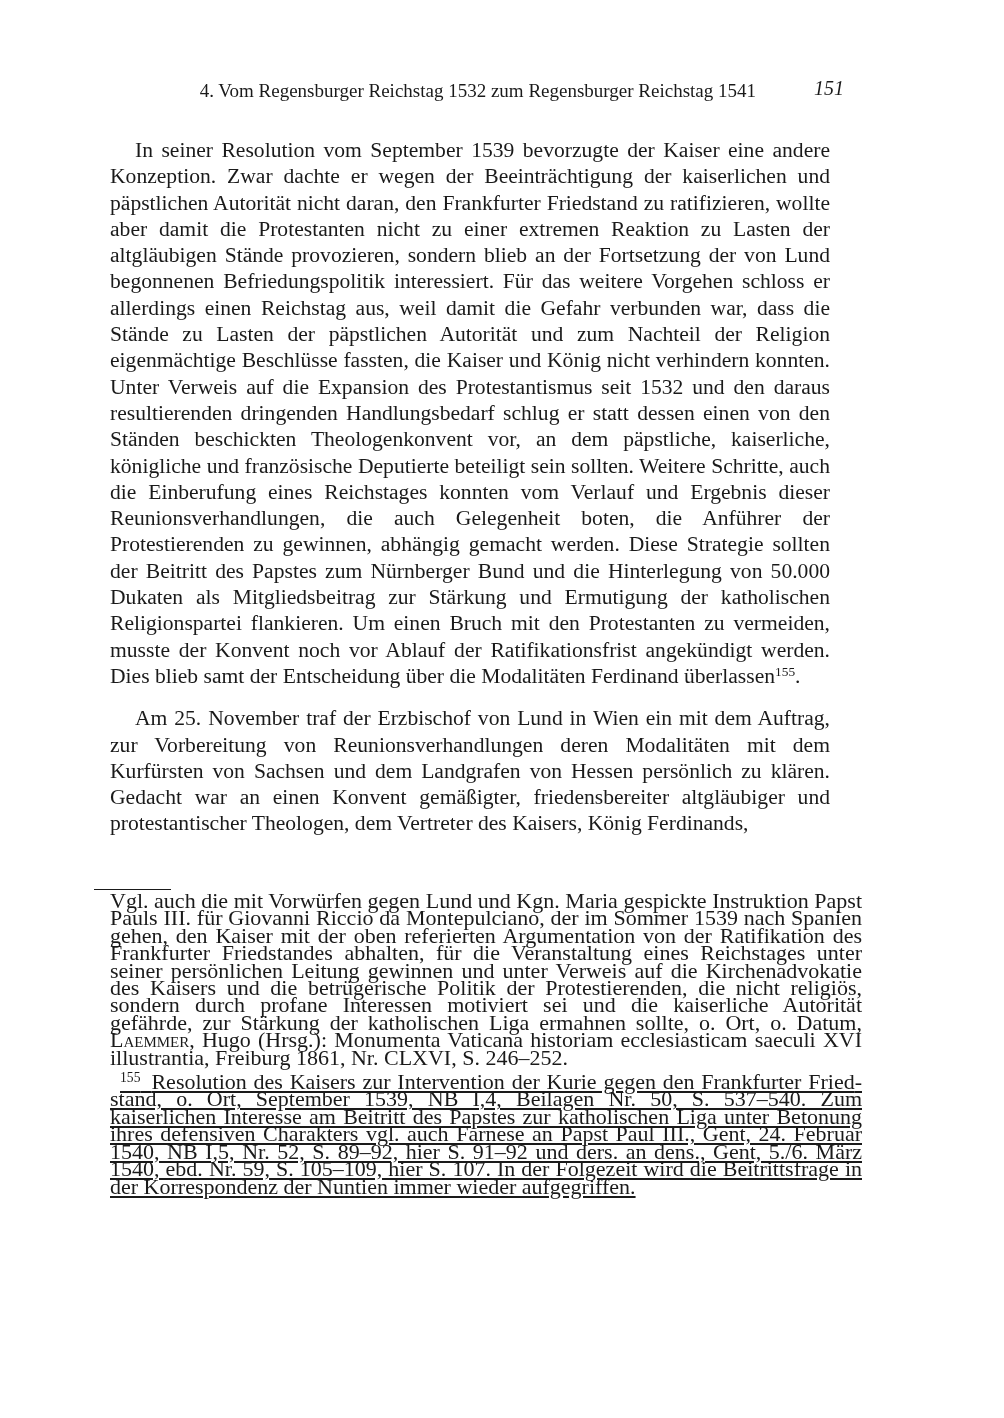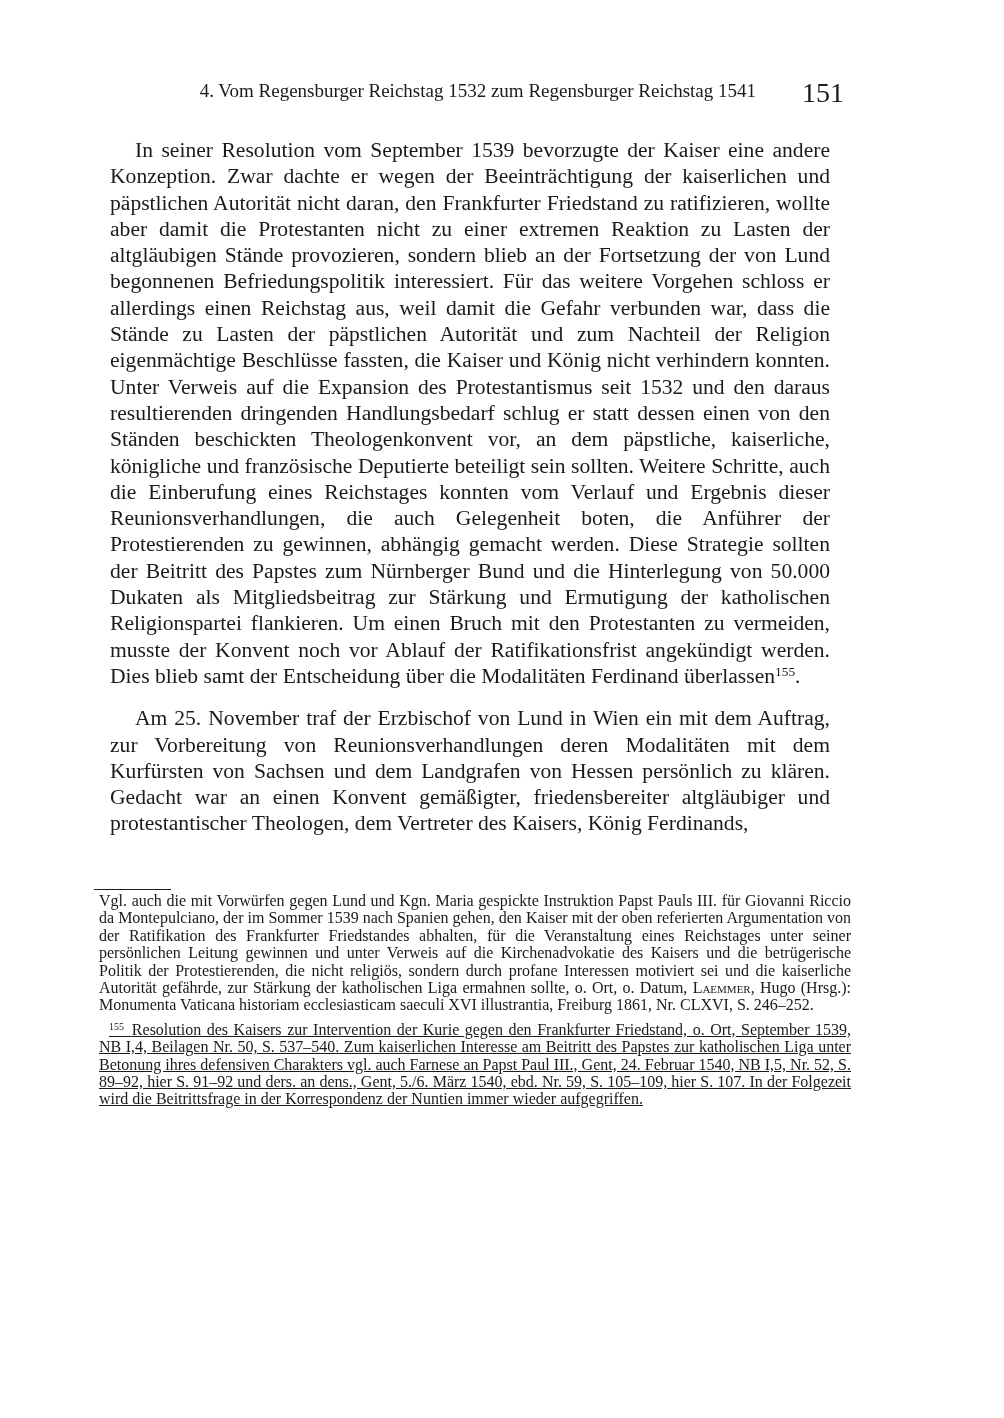--- a/index.html
+++ b/index.html
@@ -2,30 +2,30 @@
 <html><head>
 <meta charset="utf-8">
 <style>
   html, body { margin: 0; padding: 0; background: #ffffff; }
   body { width: 1004px; height: 1418px; position: relative; overflow: hidden;
          font-family: "Liberation Serif", "DejaVu Serif", serif; color: #1a1a1a; }
   .page { position: absolute; left: 94px; top: 0; width: 752px; }
   .running-head { position: absolute; top: 80px; left: 0; width: 752px; height: 26px;
                   font-size: 19px; }
   .running-title { position: absolute; right: 90px; top: 0; white-space: nowrap; text-align: right; }
-  .page-number { position: absolute; right: 2px; top: -3px; font-size: 28px; }
+  .page-number { position: absolute; right: 2px; top: -3px; font-size: 20px; font-style: italic; }
   .body-text { position: absolute; top: 121px; left: 0; width: 752px;
                font-size: 21.6px; line-height: 26.3px; text-align: justify;
                hyphens: manual; }
   .body-text p { margin: 16px; text-indent: 25px; }
   sup { font-size: 0.62em; vertical-align: 0.55em; line-height: 0; }
   .fn-rule { position: absolute; top: 889px; left: 0; width: 77px; height: 0;
              border-top: 1.3px solid #1a1a1a; }
-  .footnotes { position: absolute; top: 892px; left: 5px; width: 752px;
-               font-size: 16px; line-height: 17.4px; text-align: justify; }
+  .footnotes { position: absolute; top: 892px; left: 16px; width: 752px;
+               font-size: 22px; line-height: 17.4px; text-align: justify; }
   .footnotes p { margin: 0; }
   .footnotes .fn-155 { text-indent: 10px; margin-top: 7px; text-decoration: underline; }
   .smallcaps { font-variant: small-caps; }
 </style>
 </head>
 <body>
 
 <div class="page">
 
   <div class="running-head">

